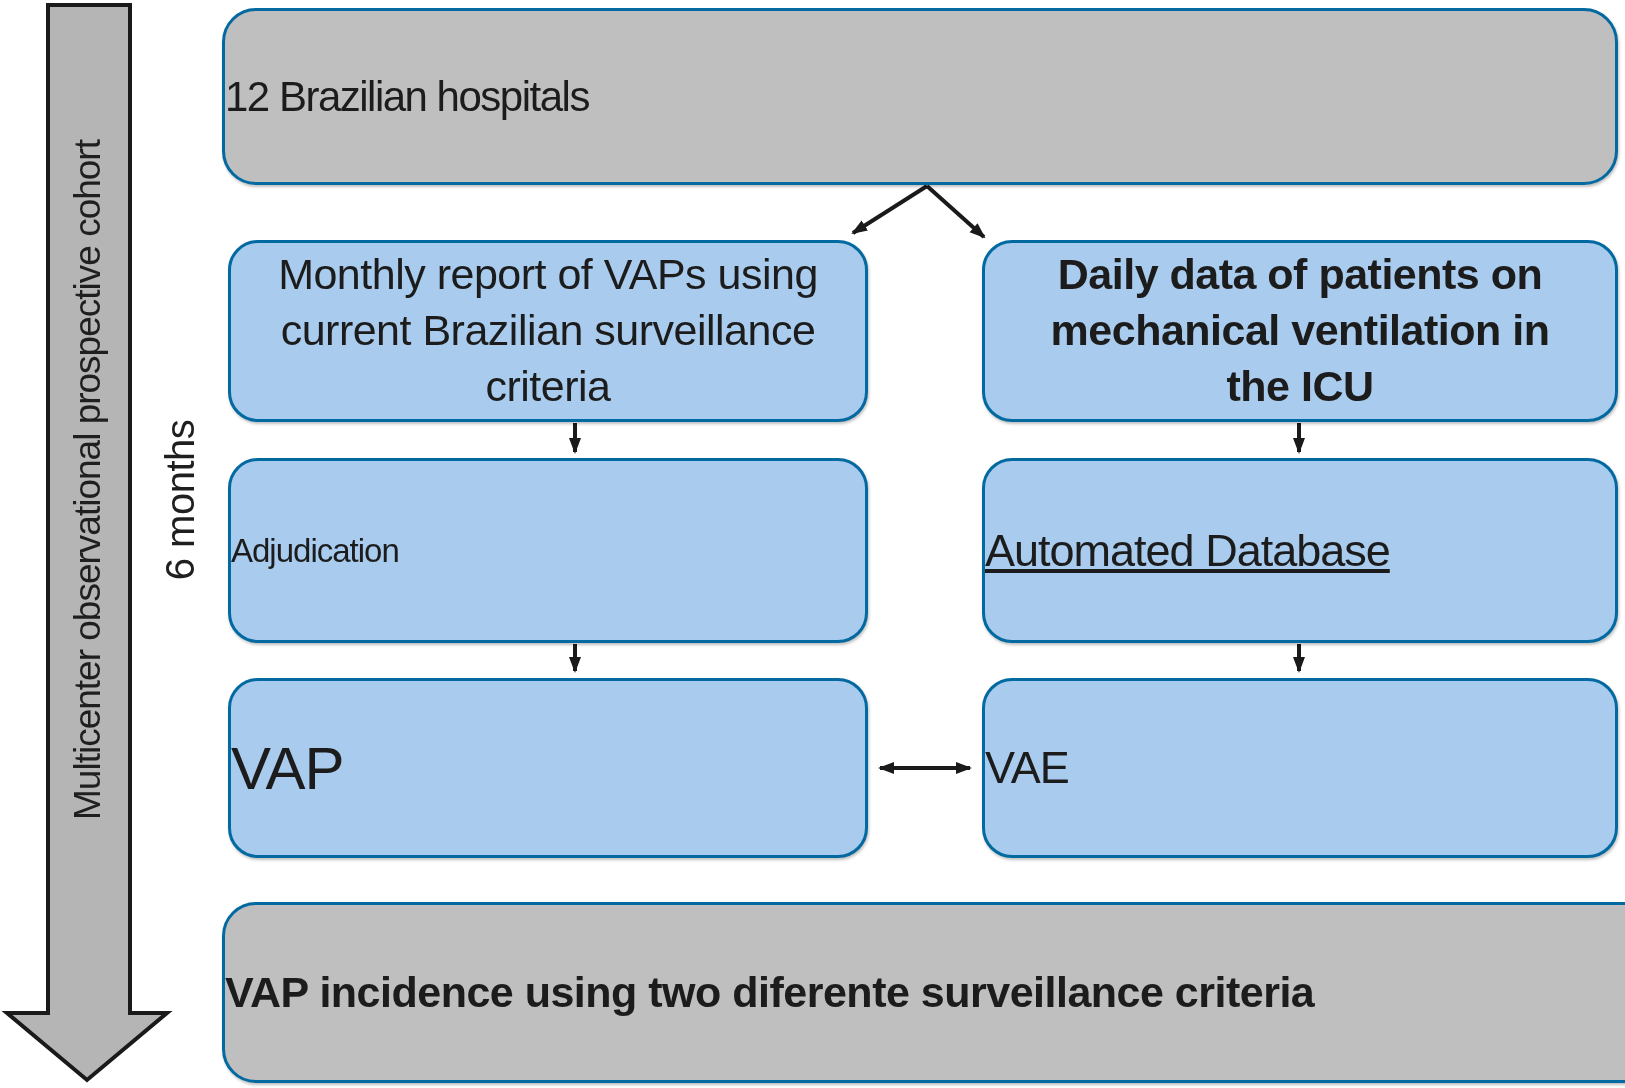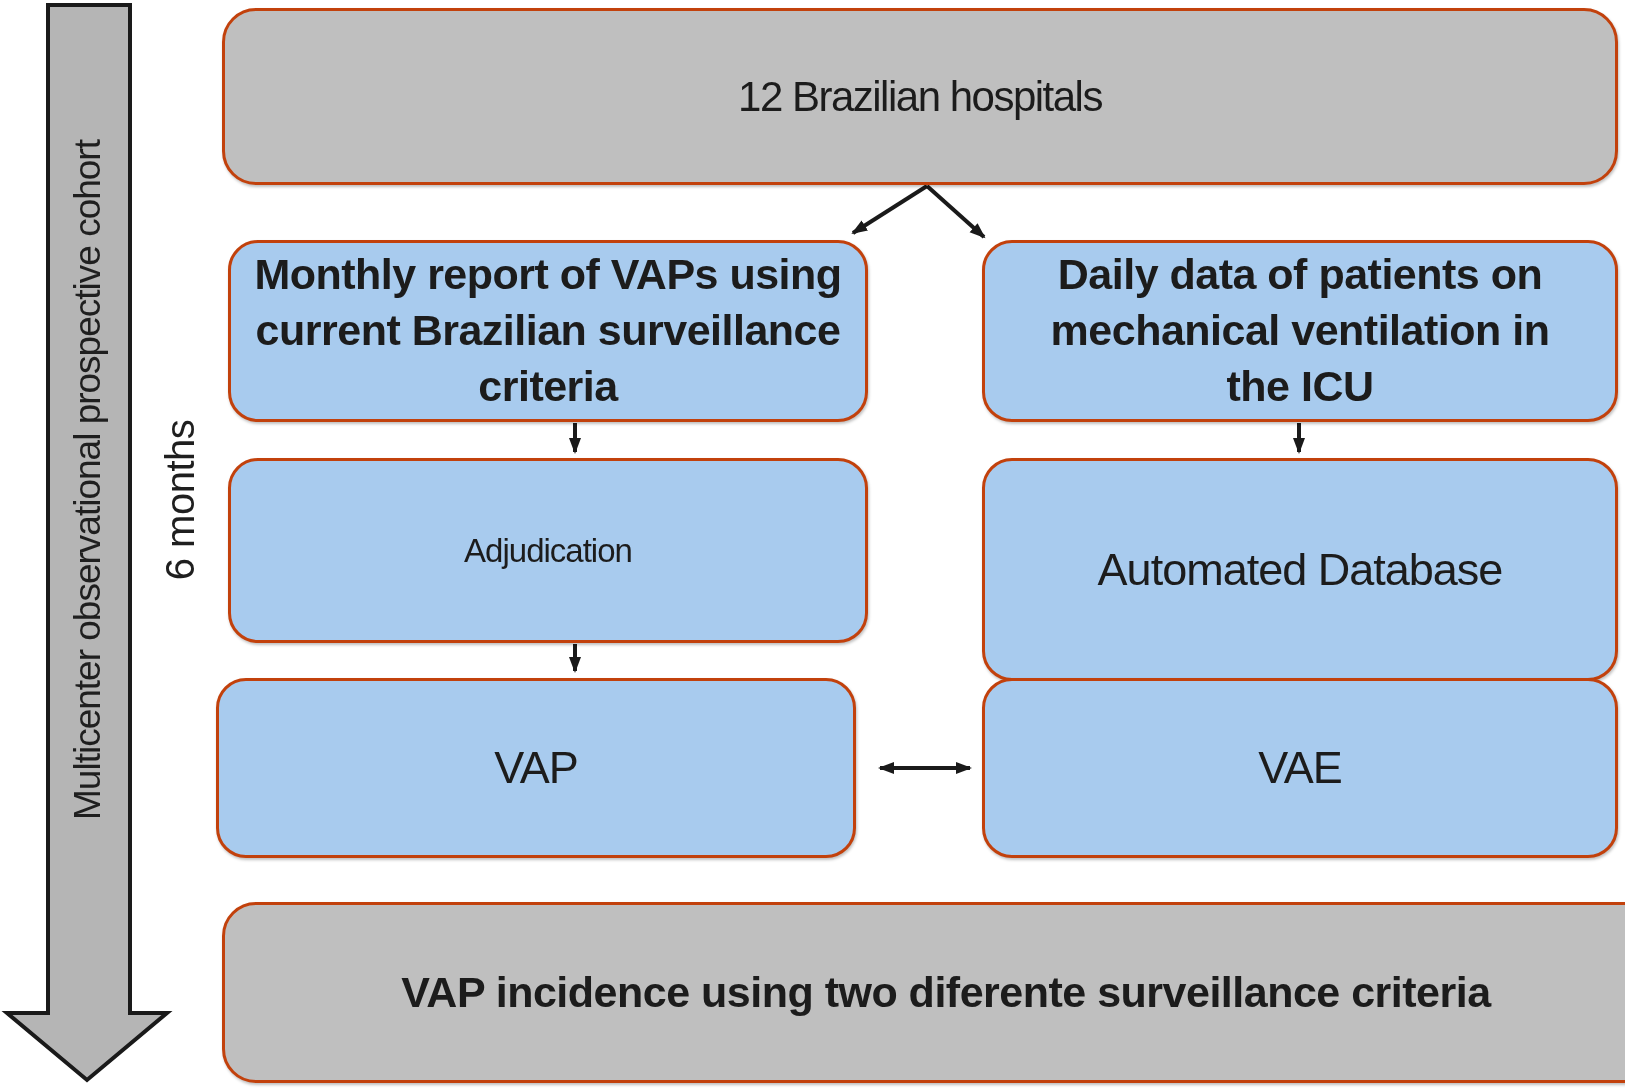--- a/index.html
+++ b/index.html
@@ -14,43 +14,43 @@
   }
   svg.overlay {
     position: absolute;
     left: 0; top: 0;
     width: 1625px; height: 1088px;
     pointer-events: none;
   }
   .box {
     position: absolute;
     box-sizing: border-box;
-    border: 3px solid #c2410c;
+    border: 3px solid #0369a1;
     border-radius: 30px;
     display: flex;
     align-items: center;
-    justify-content: center;
+    justify-content: flex-start;
     text-align: center;
     box-shadow: 1px 2px 3px rgba(0,0,0,0.25);
   }
   .gray { background: #bfbfbf; }
   .blue { background: #a8cbee; }
 
   .box-hospitals   { left: 222px; top: 8px;   width: 1396px; height: 177px; border-radius: 34px;
                      font-size: 42px; font-weight: 500; letter-spacing: -1.5px; }
   .box-monthly     { left: 228px; top: 240px; width: 640px;  height: 182px;
-                     font-size: 43px; font-weight: 700; line-height: 1.3; letter-spacing: -0.5px; padding: 0 22px; }
+                     font-size: 43px; font-weight: 400; line-height: 1.3; letter-spacing: -0.5px; padding: 0 22px; }
   .box-daily       { left: 982px; top: 240px; width: 636px;  height: 182px;
                      font-size: 43px; font-weight: 700; line-height: 1.3; letter-spacing: -0.5px; padding: 16px 30px; }
   .box-adjudication{ left: 228px; top: 458px; width: 640px;  height: 185px;
                      font-size: 33px; font-weight: 400; letter-spacing: -1px; }
-  .box-database    { left: 982px; top: 458px; width: 636px;  height: 223px;
-                     font-size: 45px; font-weight: 400; letter-spacing: -1px; }
-  .box-vap         { left: 216px; top: 678px; width: 640px;  height: 180px;
-                     font-size: 45px; font-weight: 400; letter-spacing: -1px; }
+  .box-database    { left: 982px; top: 458px; width: 636px;  height: 185px;
+                     font-size: 45px; font-weight: 400; letter-spacing: -1px; text-decoration: underline; }
+  .box-vap         { left: 228px; top: 678px; width: 640px;  height: 180px;
+                     font-size: 60px; font-weight: 400; letter-spacing: -1px; }
   .box-vae         { left: 982px; top: 678px; width: 636px;  height: 180px;
                      font-size: 45px; font-weight: 400; letter-spacing: -1px; line-height: 1.35;
                      }
   .box-outcome     { left: 222px; top: 902px; width: 1448px; height: 181px; border-radius: 34px;
                      font-size: 43px; font-weight: 600; letter-spacing: -0.5px; }
 
   .timeline-label {
     position: absolute;
     left: 88px; top: 480px;
     transform: translate(-50%, -50%) rotate(-90deg);

